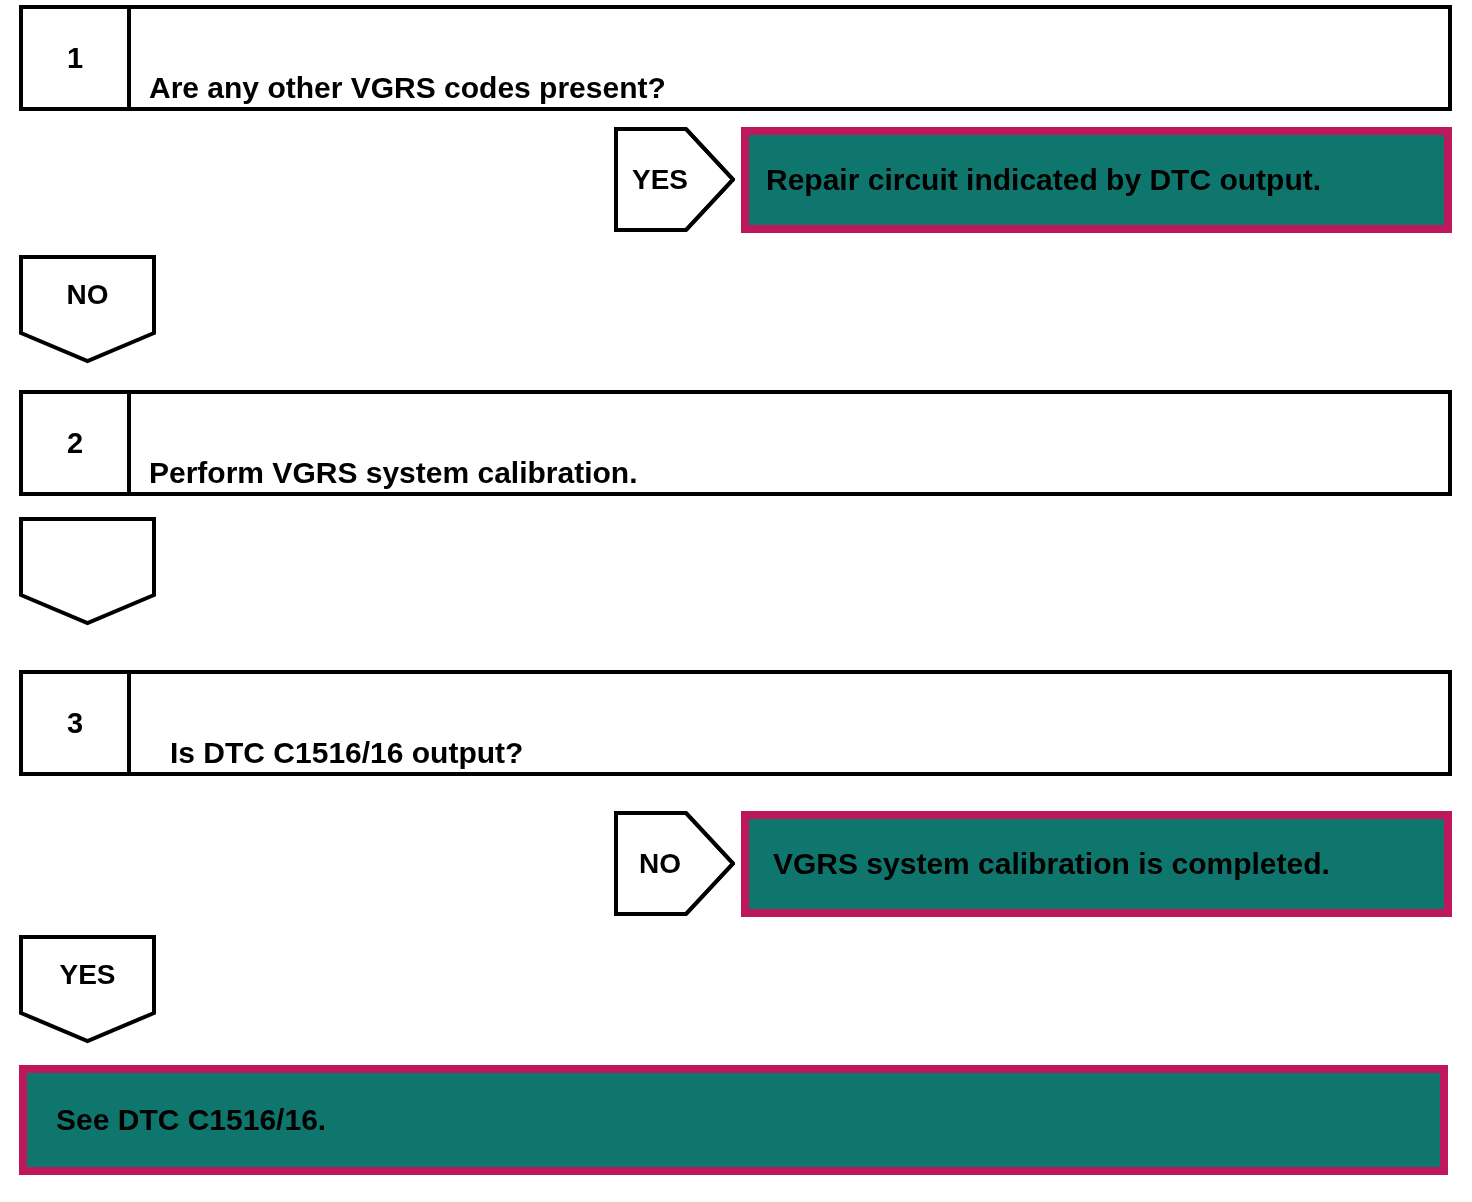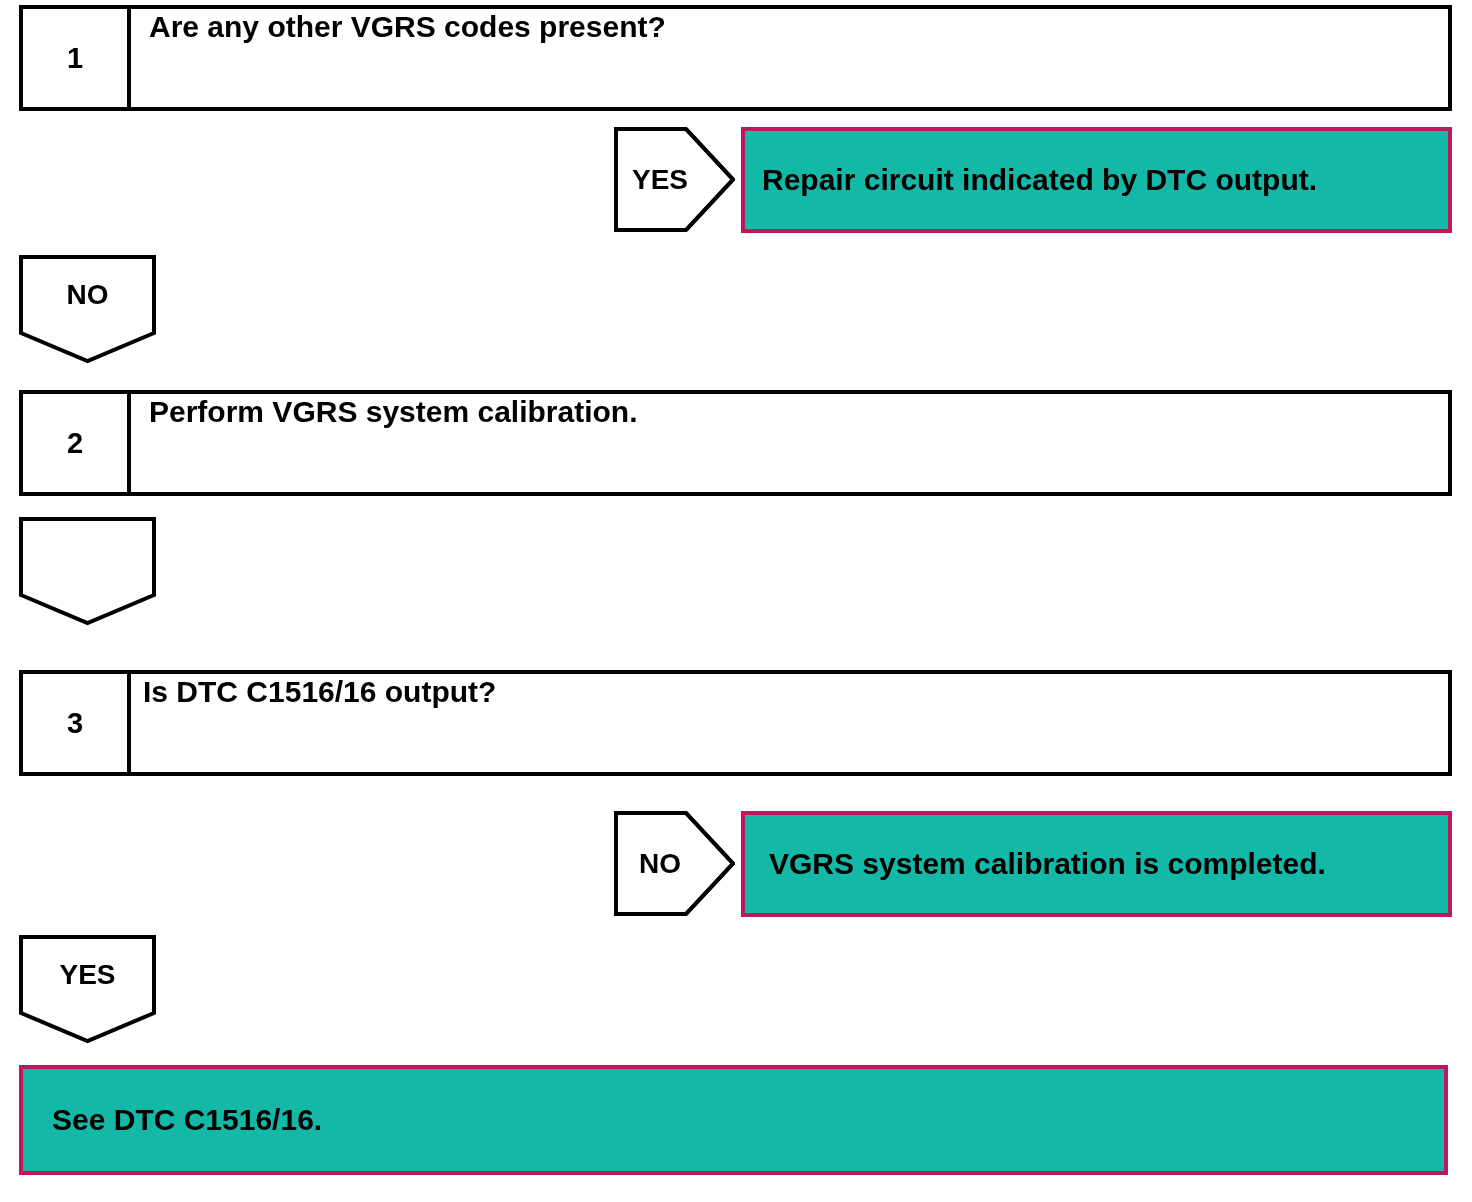--- a/index.html
+++ b/index.html
@@ -38,38 +38,38 @@
     justify-content: center;
     font-size: 29px;
     font-weight: bold;
     color: #000000;
     letter-spacing: 0px;
   }
   .step-body {
     flex: 1 1 auto;
     display: flex;
     flex-direction: column;
-    justify-content: flex-start;
+    justify-content: flex-end;
     padding-left: 18px;
     padding-right: 8px;
   }
   .step-line {
     font-size: 30px;
     font-weight: bold;
     color: #000000;
     line-height: 1.22;
     white-space: nowrap;
   }
 
   
   .plain-box {
     position: absolute;
     box-sizing: border-box;
-    border: 4px solid #be185d;
-    background: #14b8a6;
+    border: 8px solid #be185d;
+    background: #0f766e;
     display: flex;
     align-items: center;
     padding-left: 29px;
   }
   .plain-box .plain-text {
     font-size: 30px;
     font-weight: bold;
     color: #000000;
     white-space: nowrap;
   }
@@ -164,21 +164,21 @@
   </div>
 
   <div class="chev-down" style="left:19px; top:517px;">
     <svg width="137" height="109" viewBox="0 0 137 109" aria-hidden="true">
       <path d="M2,2 L135,2 L135,78 L68.5,106 L2,78 Z" fill="#ffffff" stroke="#000000" stroke-width="4" stroke-linejoin="miter"></path>
     </svg>
   </div>
 
   <div class="step-box" style="left:19px; top:670px; width:1433px; height:106px;">
     <div class="step-num">3</div>
-    <div class="step-body" style="padding-left:12px;">
+    <div class="step-body" style="padding-left:12px;margin-left:27px;">
       <div class="step-line"> Is DTC C1516/16 output?</div>
     </div>
   </div>
 
   <div class="chev-right" style="left:614px; top:811px;">
     <svg width="121" height="105" viewBox="0 0 121 105" aria-hidden="true">
       <path d="M2,2 L72,2 L119,52.5 L72,103 L2,103 Z" fill="#ffffff" stroke="#000000" stroke-width="4" stroke-linejoin="miter"></path>
       <path d="M72,2 L119,52.5 L72,103" fill="none" stroke="#000000" stroke-width="4"></path>
     </svg>
     <div class="chev-label">NO</div>

